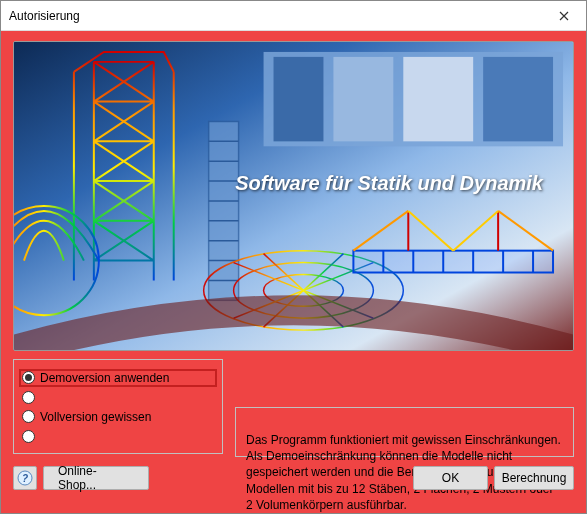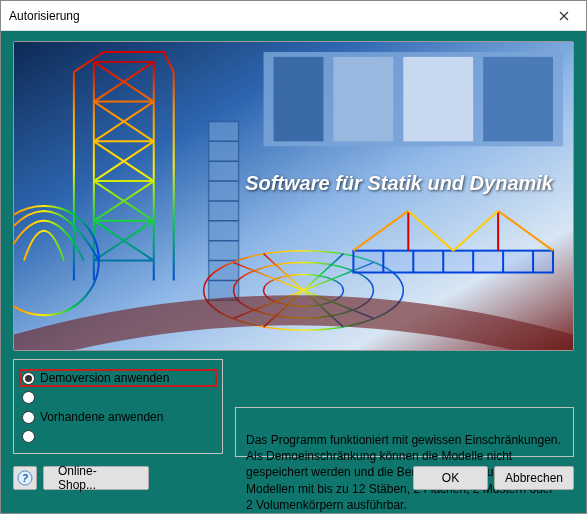--- a/index.html
+++ b/index.html
@@ -1,27 +1,27 @@
 <!DOCTYPE html>
 <html><head>
 <meta charset="utf-8">
 <style>
   * { box-sizing: border-box; }
   body { margin: 0; font-family: "Segoe UI", Tahoma, sans-serif; font-size: 12px; background: #fff; }
-  .window { width: 587px; height: 514px; border: 1px solid #888; background: #0f766e; display: flex; flex-direction: column; }
+  .window { width: 587px; height: 514px; border: 1px solid #888; background: #ef4444; display: flex; flex-direction: column; }
   .titlebar { height: 30px; background: #fff; display: flex; align-items: center; justify-content: space-between; padding: 0 0 0 8px; border-bottom: 1px solid #ddd; }
   .titlebar-title { font-size: 12px; }
   .titlebar-close { width: 45px; height: 29px; display: flex; align-items: center; justify-content: center; }
   .content { flex: 1; padding: 10px 12px 10px 12px; display: flex; flex-direction: column; gap: 8px; }
   .banner { height: 310px; border: 1px solid #999; position: relative; overflow: hidden; background: linear-gradient(135deg,#1a3a6e 0%,#2b5aa0 25%,#6aa0e0 50%,#d0e0f0 70%,#a04040 100%); border-radius: 2px; }
   .banner svg { width: 100%; height: 100%; display: block; }
-  .banner-text { position: absolute; top: 130px; right: 20px; color: #fff; font-size: 20px; font-weight: bold; font-style: italic; text-shadow: 1px 1px 3px rgba(0,0,0,0.7); margin-left: 8px; }
+  .banner-text { position: absolute; top: 130px; right: 30px; color: #fff; font-size: 20px; font-weight: bold; font-style: italic; text-shadow: 1px 1px 3px rgba(0,0,0,0.7); margin-left: 8px; }
   .mid { display: flex; gap: 12px; height: 95px; }
   .options { width: 210px; border: 1px solid #c0c0c0; padding: 6px 6px; display: flex; flex-direction: column; gap: 4px; justify-content: center; }
-  .radio-row { display: flex; align-items: flex-end; gap: 5px; padding: 1px 2px; }
+  .radio-row { display: flex; align-items: center; gap: 5px; padding: 1px 2px; }
   .radio-row.highlight { outline: 2px solid #c42020; outline-offset: -1px; }
   .radio { width: 13px; height: 13px; border: 1px solid #333; border-radius: 50%; display: flex; align-items: center; justify-content: center; background: #fff; }
   .radio.checked::after { content: ""; width: 7px; height: 7px; background: #333; border-radius: 50%; }
   .radio-label { font-size: 12px; }
   .desc { flex: 1; border: 1px solid #c0c0c0; padding: 24px 10px; font-size: 12px; line-height: 1.35; margin-top: 48px; }
   .footer { display: flex; align-items: center; gap: 6px; padding-top: 4px; }
   .help-btn { width: 24px; height: 24px; border: 1px solid #adadad; background: #e1e1e1; border-radius: 2px; display: flex; align-items: center; justify-content: center; }
   .help-btn svg { width: 16px; height: 16px; }
   .btn { height: 24px; border: 1px solid #adadad; background: #e1e1e1; font-size: 12px; padding: 0 14px; display: flex; align-items: center; justify-content: center; border-radius: 2px; cursor: pointer; }
   .btn.shop { width: 106px; }
@@ -140,36 +140,36 @@
       <div class="options">
         <div class="radio-row highlight">
           <span class="radio checked"></span>
           <span class="radio-label">Demoversion anwenden</span>
         </div>
         <div class="radio-row">
           <span class="radio"></span>
         </div>
         <div class="radio-row">
           <span class="radio"></span>
-          <span class="radio-label">Vorhandene anwenden</span>
+          <span class="radio-label">Vollversion gewissen</span>
         </div>
         <div class="radio-row">
           <span class="radio"></span>
         </div>
       </div>
       <div class="desc">Das Programm funktioniert mit gewissen Einschränkungen. Als Demoeinschränkung können die Modelle nicht gespeichert werden und die Berechnung ist nur bei Modellen mit bis zu 12 Stäben, 2 Flächen, 2 Mustern oder 2 Volumenkörpern ausführbar.</div>
     </div>
 
     <div class="footer">
       <div class="help-btn">
         <svg viewBox="0 0 16 16">
             <circle cx="8" cy="8" r="7" fill="#dff0ff" stroke="#5a8ac0"></circle>
             <text x="8" y="12" text-anchor="middle" font-size="10" fill="#2a5a9a" font-weight="bold" font-style="italic">?</text>
           </svg>
       </div>
       <div class="btn shop">Online-Shop...</div>
       <div class="spacer"></div>
       <div class="btn ok">OK</div>
-      <div class="btn cancel">Abbrechen</div>
+      <div class="btn cancel">Berechnung</div>
     </div>
 
   </div>
 </div>
 
 </body></html>

